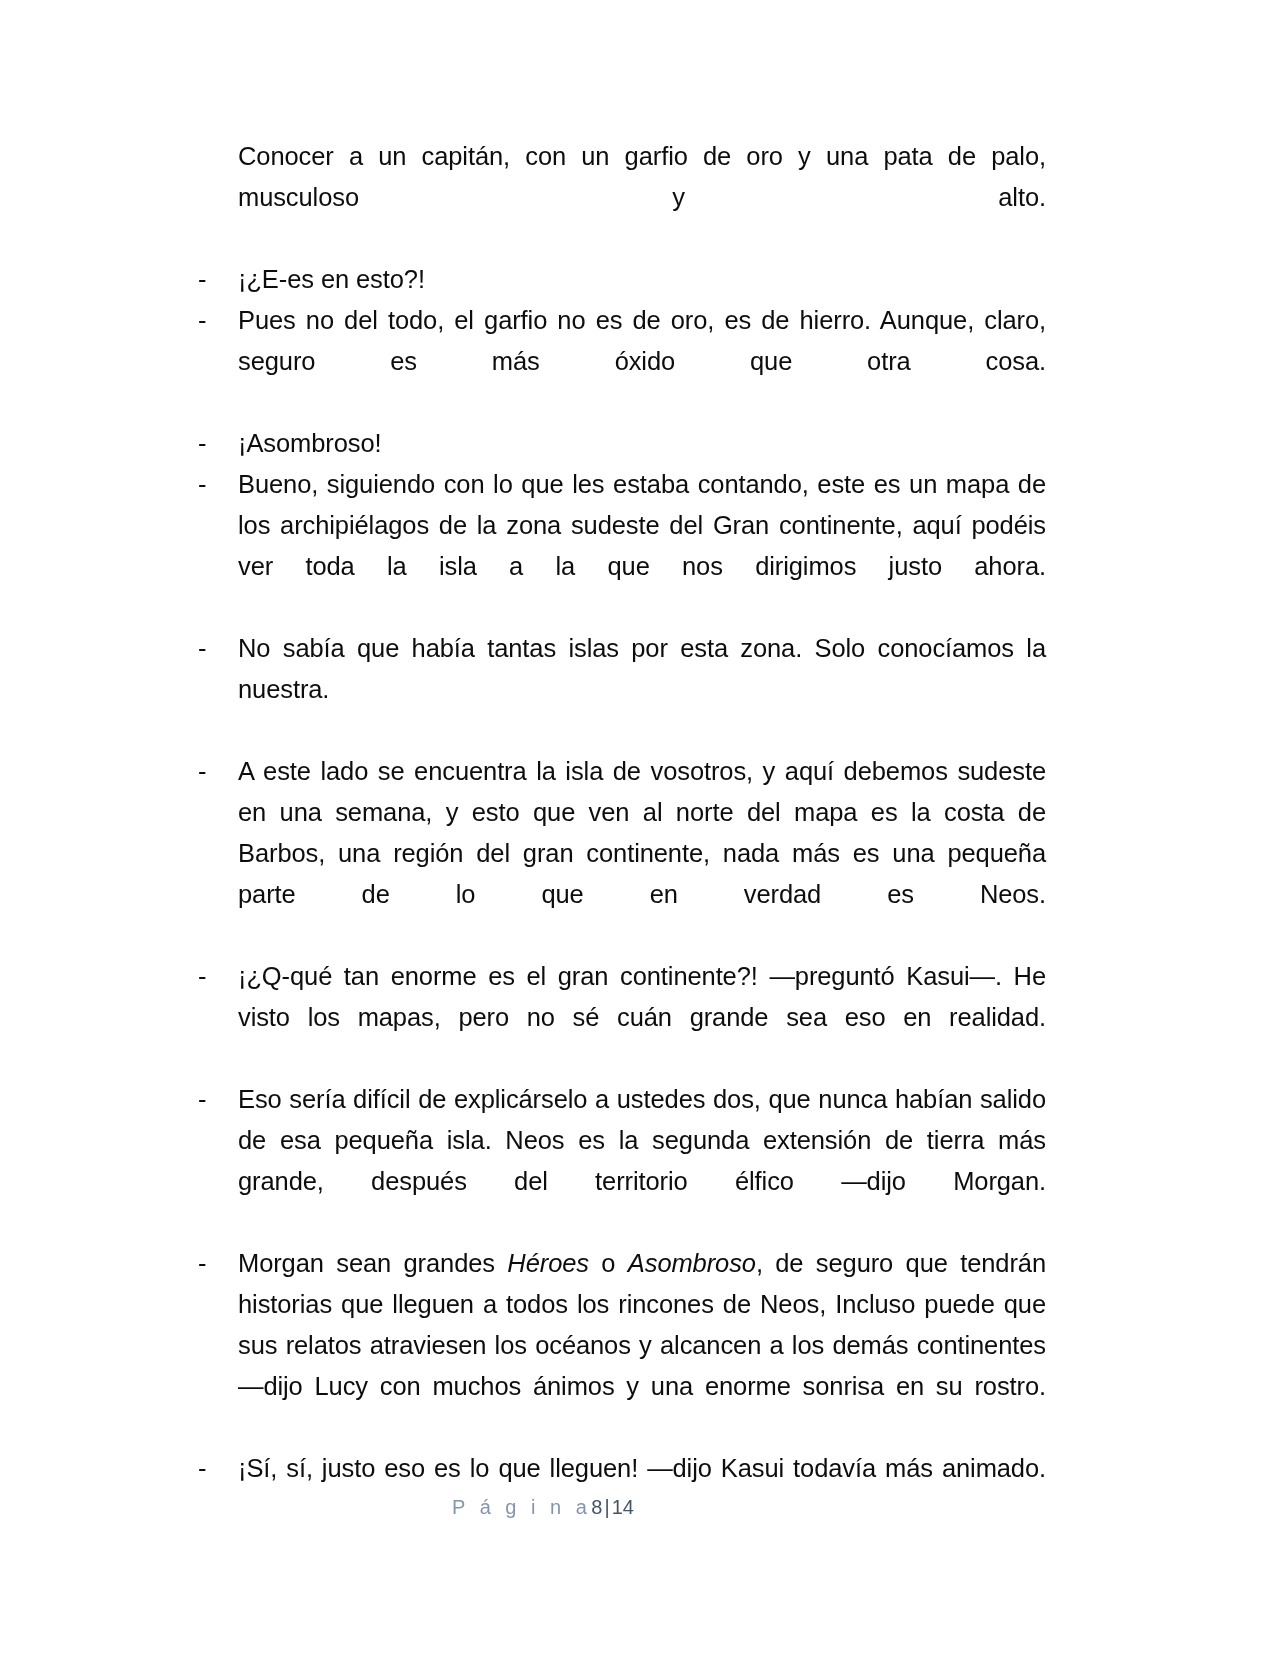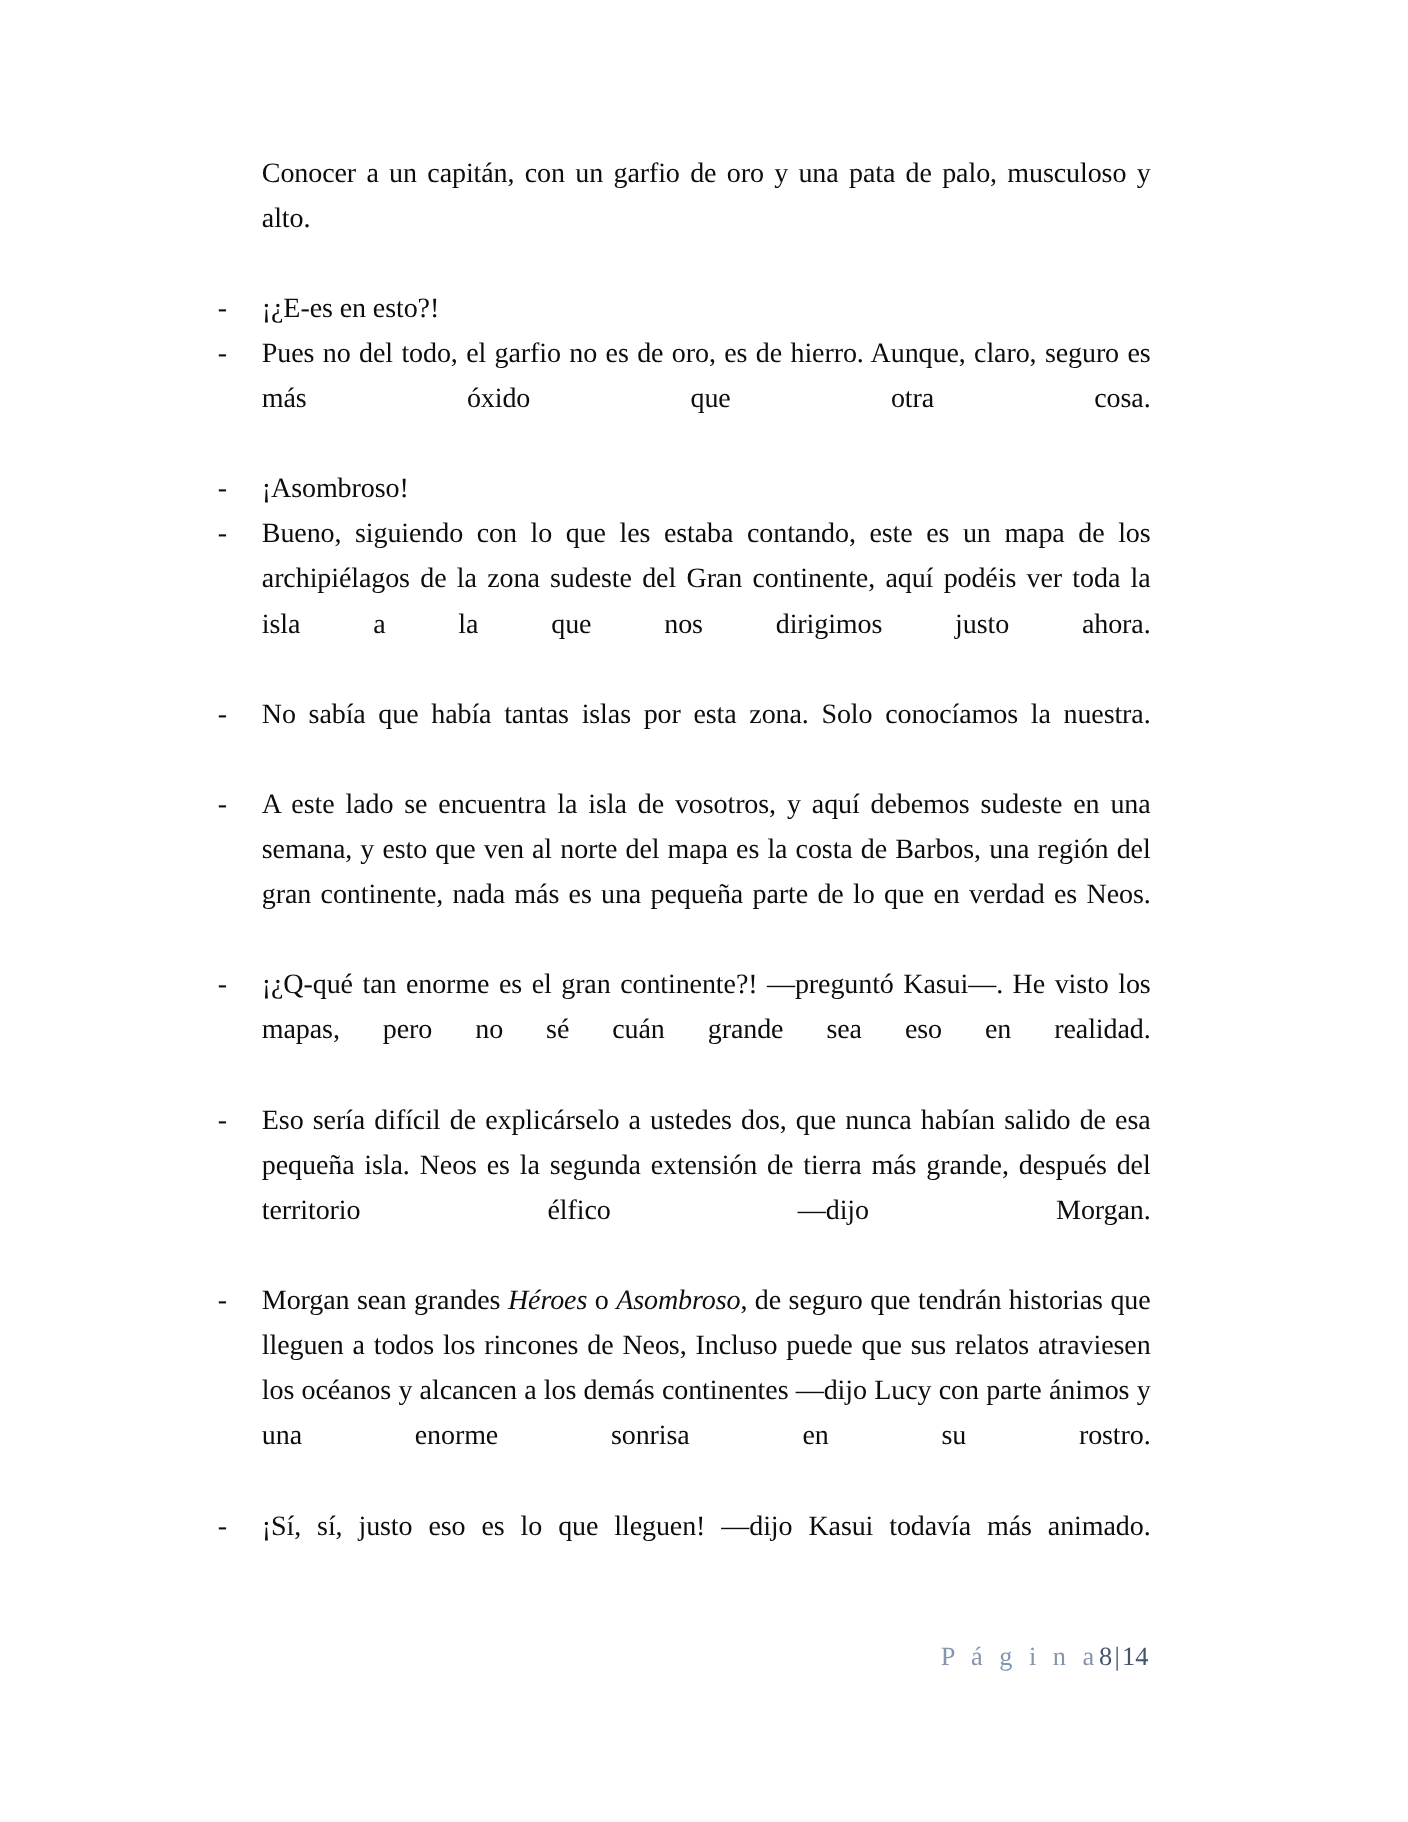--- a/index.html
+++ b/index.html
@@ -7,21 +7,21 @@
     padding: 0;
     background: #ffffff;
   }
   .page {
     position: relative;
     width: 1280px;
     height: 1656px;
     background: #ffffff;
     box-sizing: border-box;
     overflow: hidden;
-    font-family: Liberation Serif, serif;
+    font-family: Liberation Sans, sans-serif;
   }
   .content {
     position: absolute;
     left: 196px;
     top: 136px;
     width: 850px;
   }
   
   .entry {
     position: relative;
@@ -60,22 +60,22 @@
   em {
     font-style: italic;
   }
   .footer {
     position: absolute;
     left: 0;
     top: 1494px;
     width: 1280px;
     padding-right: 236px;
     box-sizing: border-box;
-    text-align: right;
-    font-size: 24px;
+    text-align: center;
+    font-size: 20px;
     line-height: 26px;
     padding-left: 42px;
   }
   .footer .label {
     letter-spacing: 4.5px;
     color: #8496af;
   }
   .footer .num {
     color: #44546a;
     letter-spacing: 0px;
@@ -125,21 +125,21 @@
       <div class="entry">
         <span class="dash">-</span>
         <span class="body"><span>¡¿Q-qué tan enorme es el gran continente?! —preguntó Kasui—. He visto los mapas, pero no sé cuán grande sea eso en realidad.</span></span>
       </div>
       <div class="entry">
         <span class="dash">-</span>
         <span class="body"><span>Eso sería difícil de explicárselo a ustedes dos, que nunca habían salido de esa pequeña isla. Neos es la segunda extensión de tierra más grande, después del territorio élfico —dijo Morgan.</span></span>
       </div>
       <div class="entry">
         <span class="dash">-</span>
-        <span class="body"><span>Morgan sean grandes </span><em>Héroes</em><span> o </span><em>Asombroso</em><span>, de seguro que tendrán historias que lleguen a todos los rincones de Neos, Incluso puede que sus relatos atraviesen los océanos y alcancen a los demás continentes —dijo Lucy con parte ánimos y una enorme sonrisa en su rostro.</span></span>
+        <span class="body"><span>Morgan sean grandes </span><em>Héroes</em><span> o </span><em>Asombroso</em><span>, de seguro que tendrán historias que lleguen a todos los rincones de Neos, Incluso puede que sus relatos atraviesen los océanos y alcancen a los demás continentes —dijo Lucy con muchos ánimos y una enorme sonrisa en su rostro.</span></span>
       </div>
       <div class="entry">
         <span class="dash">-</span>
         <span class="body"><span>¡Sí, sí, justo eso es lo que lleguen! —dijo Kasui todavía más animado.</span></span>
       </div>
     </div>
 
   <div class="footer">
     <span class="label">P á g i n a</span><span class="num">8</span><span class="sep">|</span><span class="total">14</span>
   </div>

